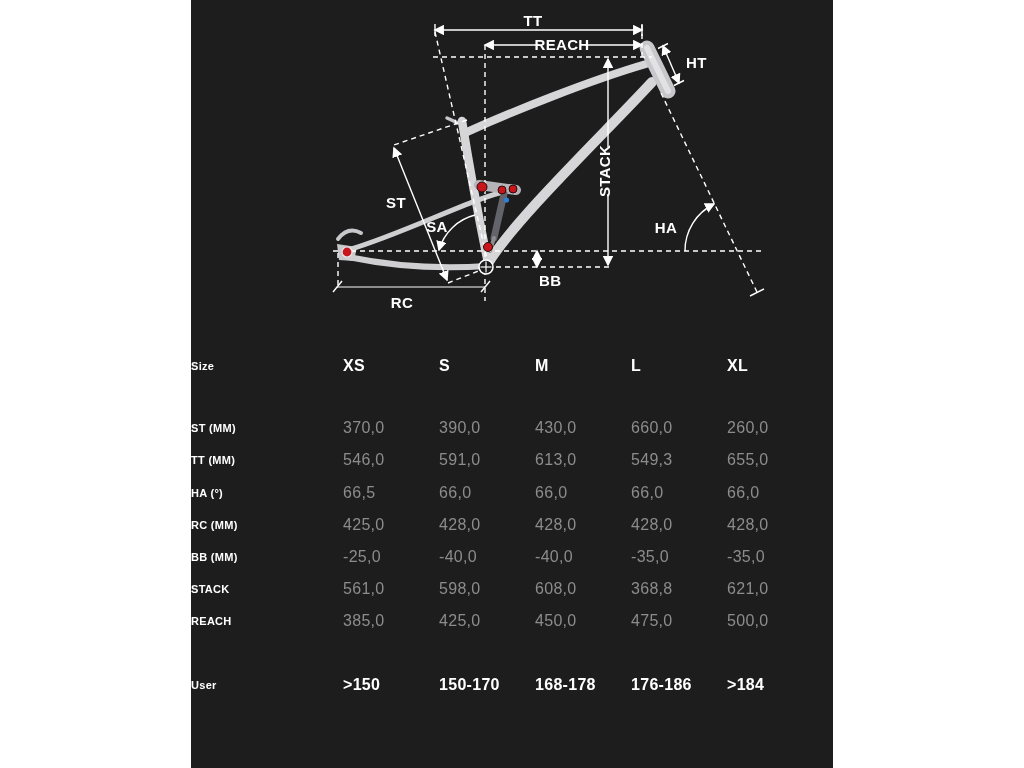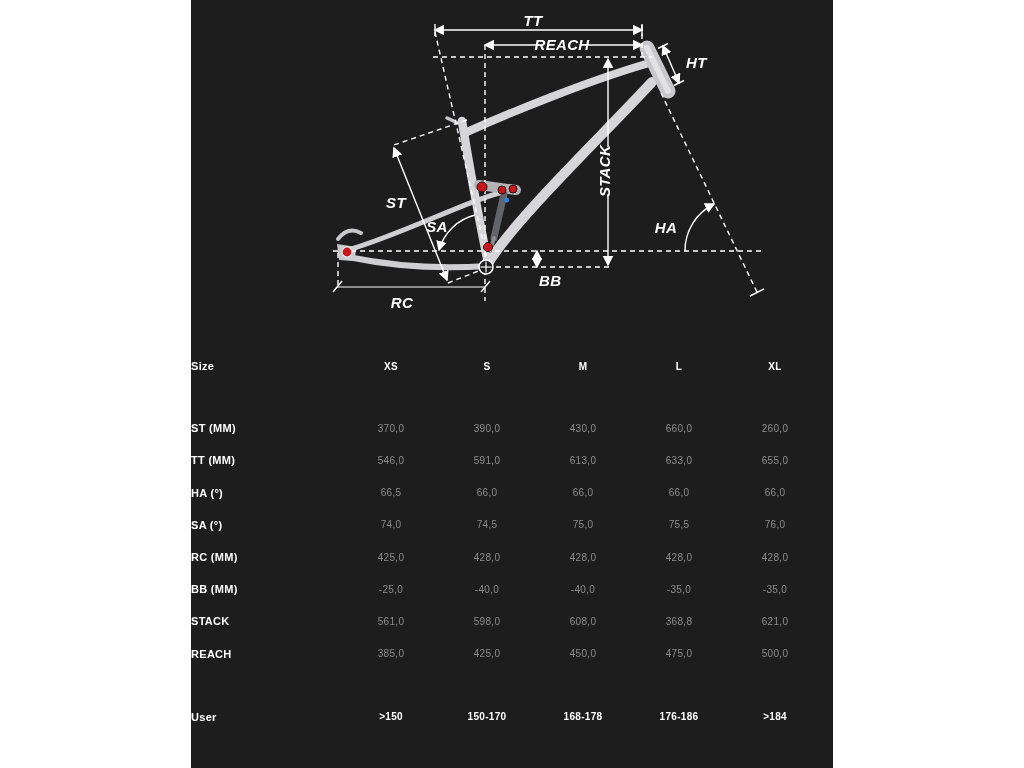--- a/index.html
+++ b/index.html
@@ -6,39 +6,39 @@
   body{
     width:1024px;height:768px;overflow:hidden;
     background:#ffffff;
     font-family:"Liberation Sans", sans-serif;
   }
   .panel{
     width:642px;height:768px;
     margin-left:191px;
     background:#1d1d1d;
   }
-  .diagram-wrap{width:744px;height:340px;font-style:italic;}
+  .diagram-wrap{width:744px;height:340px;}
   svg{display:block;}
   .dlabel{
     font-family:"Liberation Sans", sans-serif;
     font-size:15px;font-weight:bold;fill:#ffffff;letter-spacing:.3px;
   }
   
   .geo-table{margin-top:10px;}
   .g-row{
     display:grid;
     grid-template-columns:152px 96px 96px 96px 96px 96px;
     height:32.2px;align-items:center;
   }
   .g-row .rl{
     font-size:11px;font-weight:bold;color:#ffffff;letter-spacing:.3px;
   }
   .g-row .rv{
-    text-align:center;
-    font-size:10px;color:#8c8c8c;letter-spacing:.3px;
+    text-align:left;
+    font-size:16px;color:#8c8c8c;letter-spacing:.3px;
   }
   .g-row.hdr .rv, .g-row.footer .rv{
     color:#ffffff;font-weight:bold;
   }
   .spacer-a{height:30px;}
   .spacer-b{height:31px;}
 </style>
 </head>
 <body>
 
@@ -174,41 +174,33 @@
       <div class="rv">430,0</div>
       <div class="rv">660,0</div>
       <div class="rv">260,0</div>
     </div>
 
     <div class="g-row">
       <div class="rl">TT (MM)</div>
       <div class="rv">546,0</div>
       <div class="rv">591,0</div>
       <div class="rv">613,0</div>
-      <div class="rv">633,0</div>
+      <div class="rv">549,3</div>
       <div class="rv">655,0</div>
     </div>
 
     <div class="g-row">
       <div class="rl">HA (°)</div>
       <div class="rv">66,5</div>
       <div class="rv">66,0</div>
       <div class="rv">66,0</div>
       <div class="rv">66,0</div>
       <div class="rv">66,0</div>
     </div>
 
-    <div class="g-row">
-      <div class="rl">SA (°)</div>
-      <div class="rv">74,0</div>
-      <div class="rv">74,5</div>
-      <div class="rv">75,0</div>
-      <div class="rv">75,5</div>
-      <div class="rv">76,0</div>
-    </div>
 
     <div class="g-row">
       <div class="rl">RC (MM)</div>
       <div class="rv">425,0</div>
       <div class="rv">428,0</div>
       <div class="rv">428,0</div>
       <div class="rv">428,0</div>
       <div class="rv">428,0</div>
     </div>
 

